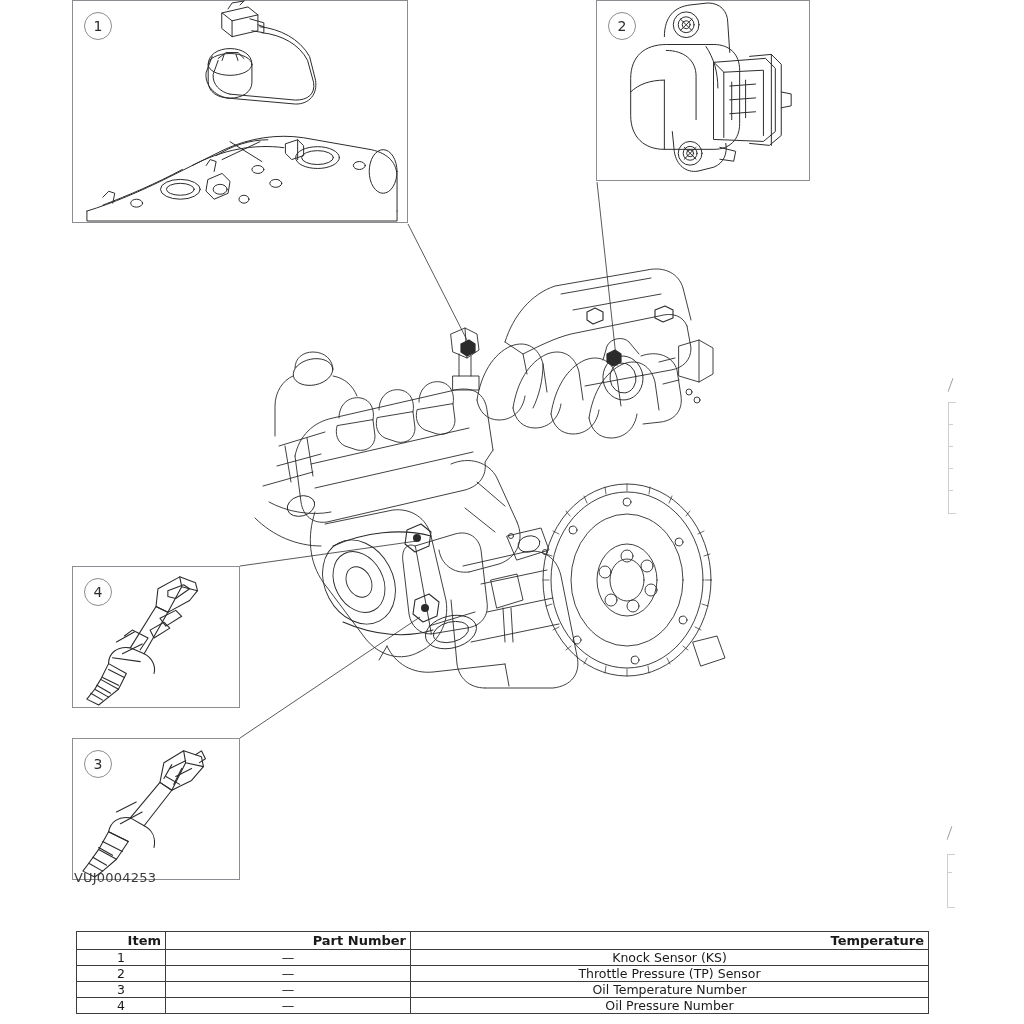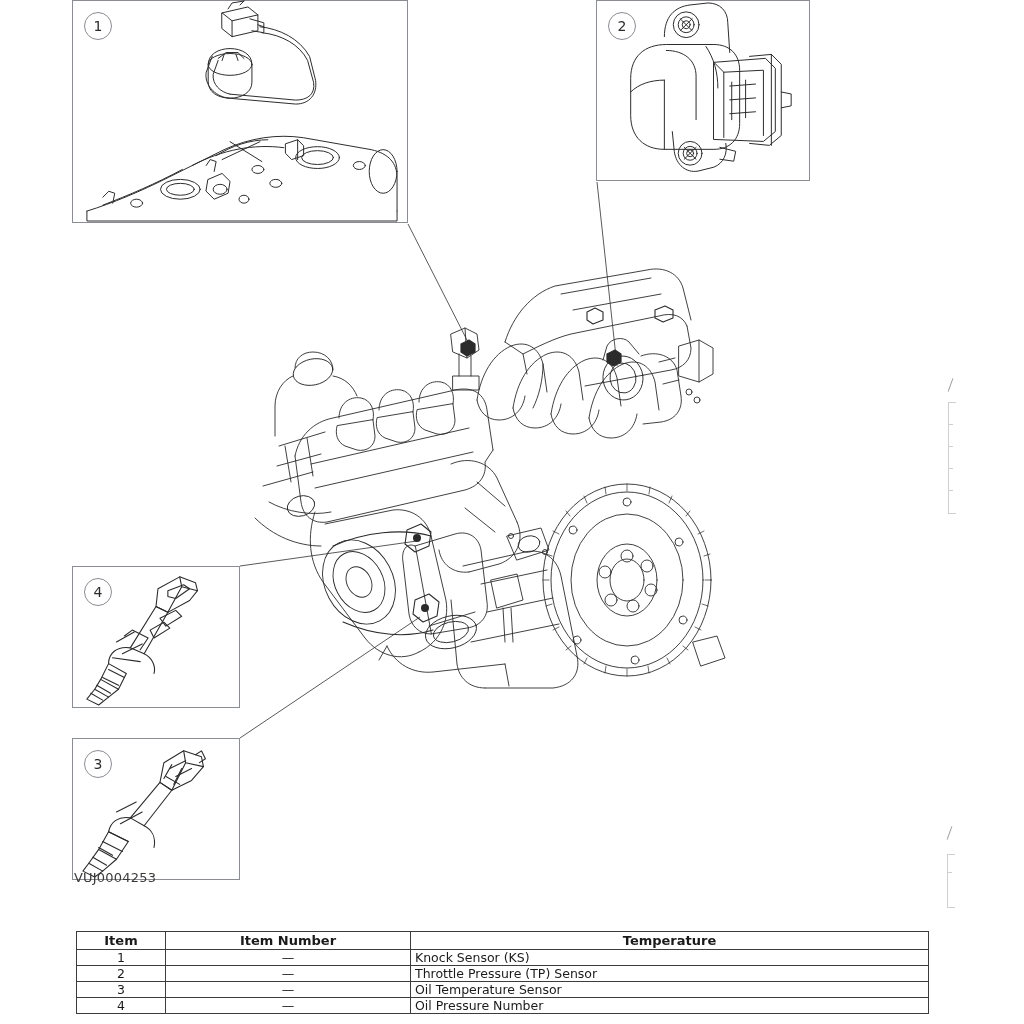--- a/index.html
+++ b/index.html
@@ -46,26 +46,26 @@
   .parts-table{
     position:absolute;left:76px;top:931px;width:852px;
     border-collapse:collapse;table-layout:fixed;
   }
   .parts-table th,.parts-table td{
     border:1px solid #3c3c3c;
     font-size:12.5px;height:15px;padding:0 4px;
     font-family:"DejaVu Sans","Liberation Sans",sans-serif;
     line-height:14px;
   }
-  .parts-table th{font-weight:bold;text-align:center;font-size:13px;height:17px;}
+  .parts-table th{font-weight:bold;text-align:right;font-size:13px;height:17px;}
   .col-item{width:89px;}
   .col-part{width:245px;}
   .col-desc{width:518px;}
   .parts-table td.c{text-align:center;}
-  .parts-table td.l{text-align:left;padding-left:4px;}
+  .parts-table td.l{text-align:center;padding-left:4px;}
   .edge-brace{position:absolute;border:1px solid #cfcfcf;border-right:none;}
   .edge-tick{position:absolute;background:#cfcfcf;height:1px;width:5px;}
   .edge-slash{position:absolute;width:1px;background:#9f9f9f;transform:rotate(20deg);}
 </style>
 </head>
 <body>
 
 <div class="stage">
 
   <svg class="leaders" viewBox="0 0 1024 1024" preserveAspectRatio="none">
@@ -469,39 +469,39 @@
 
   <table class="parts-table">
     <colgroup>
       <col class="col-item">
         <col class="col-part">
         <col class="col-desc">
     </colgroup>
     <thead>
       <tr>
         <th>Item</th>
-        <th>Item Number</th>
+        <th>Part Number</th>
         <th>Temperature</th>
       </tr>
     </thead>
     <tbody>
       <tr>
         <td class="c">1</td>
         <td class="c">—</td>
         <td class="l">Knock Sensor (KS)</td>
       </tr>
       <tr>
         <td class="c">2</td>
         <td class="c">—</td>
         <td class="l">Throttle Pressure (TP) Sensor</td>
       </tr>
       <tr>
         <td class="c">3</td>
         <td class="c">—</td>
-        <td class="l">Oil Temperature Sensor</td>
+        <td class="l">Oil Temperature Number</td>
       </tr>
       <tr>
         <td class="c">4</td>
         <td class="c">—</td>
         <td class="l">Oil Pressure Number</td>
       </tr>
     </tbody>
   </table>
 
 </div>

